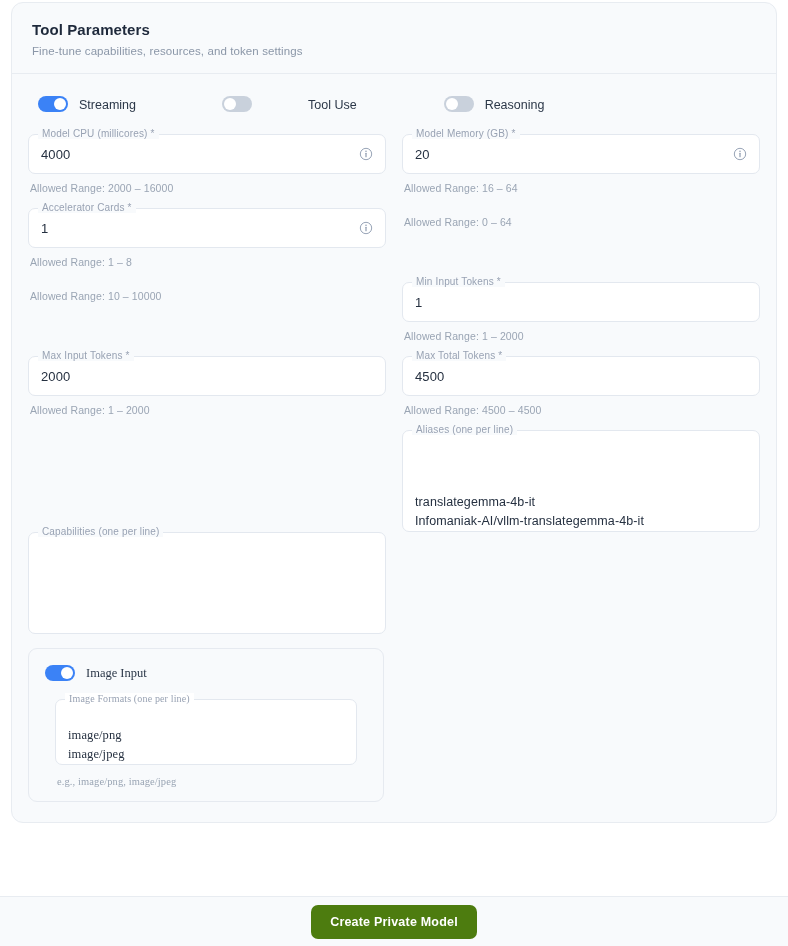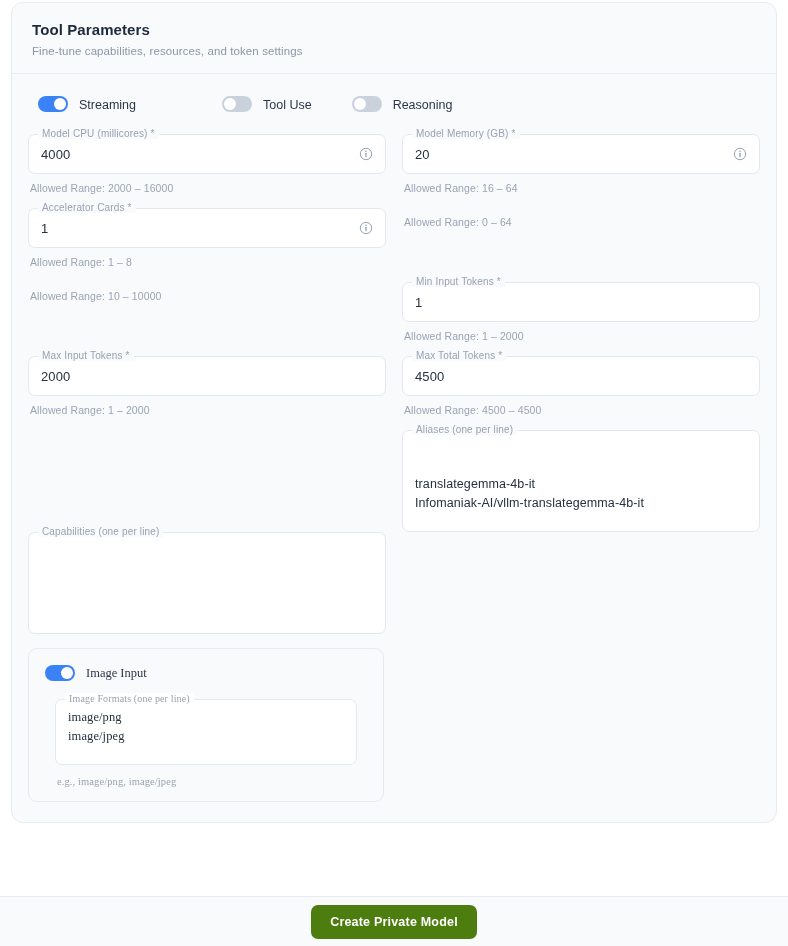--- a/index.html
+++ b/index.html
@@ -51,21 +51,21 @@
   .toggle-row {
     display: flex;
     align-items: center;
     margin: 0 0 22px 10px;
   }
   .toggle-group {
     display: flex;
     align-items: flex-end;
   }
   .toggle-group.g0 { margin-right: 86px; }
-  .toggle-group.g1 { margin-right: 40px; }
+  .toggle-group.g1 { margin-right: 87px; gap: 45px; }
   .switch {
     position: relative;
     width: 30px; height: 16px;
     border-radius: 8px;
     background: #c9d1dc;
     flex: none;
     cursor: pointer;
   }
   .switch.on { background: #3b82f6; }
   .switch .knob {
@@ -97,21 +97,21 @@
 
   
   .outline {
     position: relative;
     border: 1px solid #e3e8ef;
     border-radius: 7px;
     background: #ffffff;
     height: 40px;
     display: flex;
     align-items: center;
-    padding: 18px 12px;
+    padding: 0 12px;
   }
   .outline.ta { height: 102px; align-items: flex-end; padding-top: 10px; }
   .outline-label {
     position: absolute;
     top: -7px; left: 9px;
     background: #f8fafc;
     padding: 0 4px;
     font-size: 10px;
     color: #98a2b3;
     letter-spacing: 0.15px;

